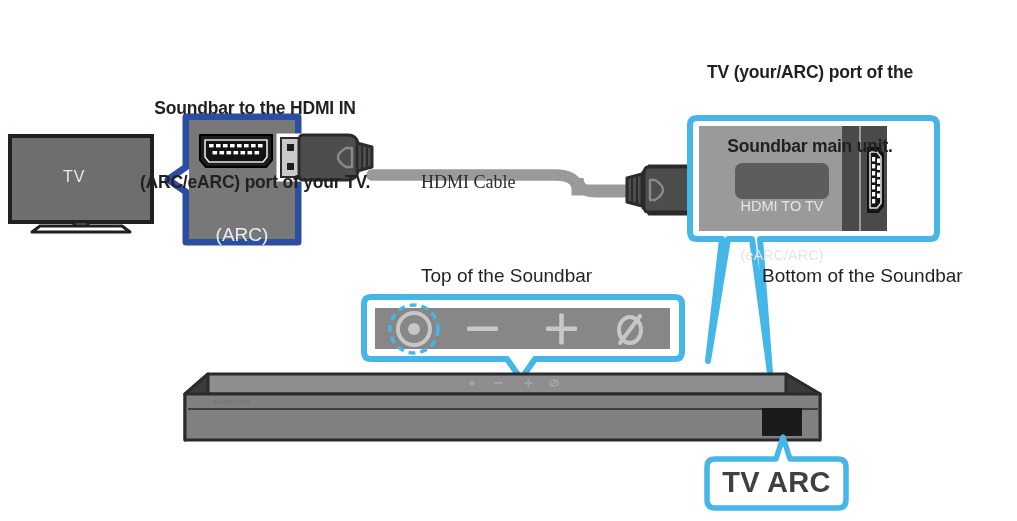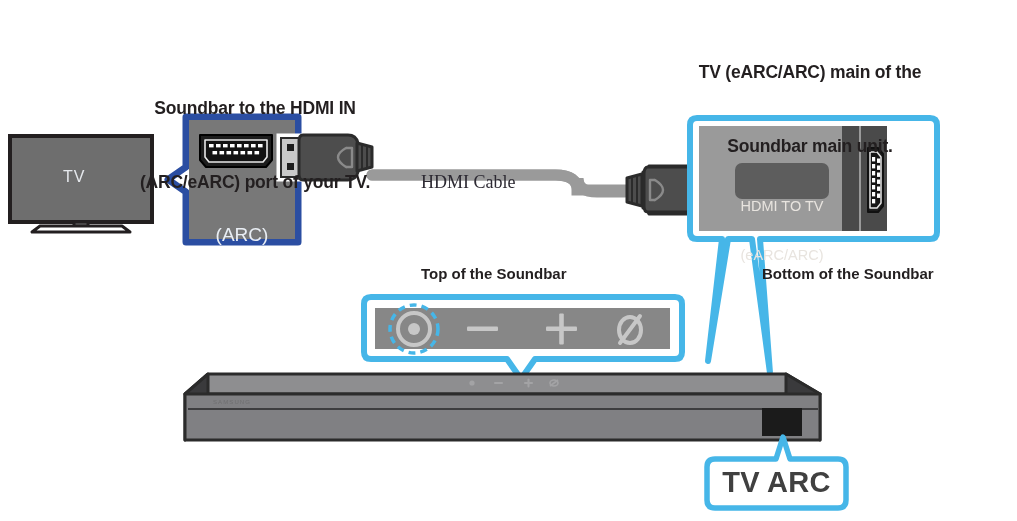--- a/index.html
+++ b/index.html
@@ -60,22 +60,22 @@
     font-family: "Liberation Sans", sans-serif;
     color: #e8e4df;
     font-size: 14.5px;
     line-height: 1.12;
     text-align: center;
     white-space: pre;
   }
   .sub-caption {
     position: absolute;
     font-family: "Liberation Sans", sans-serif;
-    font-weight: bold;
-    font-size: 15px;
+    font-weight: normal;
+    font-size: 19px;
     color: #231f20;
     white-space: pre;
   }
   .hdmi-cable-label {
     position: absolute;
     font-family: Liberation Serif, serif;
     font-size: 18px;
     color: #2d2a33;
     white-space: pre;
   }
@@ -278,21 +278,21 @@
                Q 846,508 838,508 L 715,508 Q 707,508 707,500 L 707,467 Q 707,459 715,459 Z" fill="#ffffff" stroke="#46b6e8" stroke-width="5.5" stroke-linejoin="round"></path>
     </g>
   </svg>
 
   <div class="caption cap-lg" style="left:105px; top:46px; width:300px;">
     <div>Soundbar to the HDMI IN</div>
     <div>(ARC/eARC) port of your TV.</div>
   </div>
 
   <div class="caption cap-lg" style="left:660px; top:10px; width:300px;">
-    <div>TV (eARC/ARC) main of the</div>
+    <div>TV (your/ARC) port of the</div>
     <div>Soundbar main unit.</div>
   </div>
 
   <div class="tv-word" style="left:63px; top:168px;">TV</div>
 
   <div class="panel-label" style="left:189px; top:178px; width:106px; font-size:19px;">
     <div>(ARC)</div>
   </div>
 
   <div class="hdmi-cable-label" style="left:421px; top:172px;">HDMI Cable</div>

